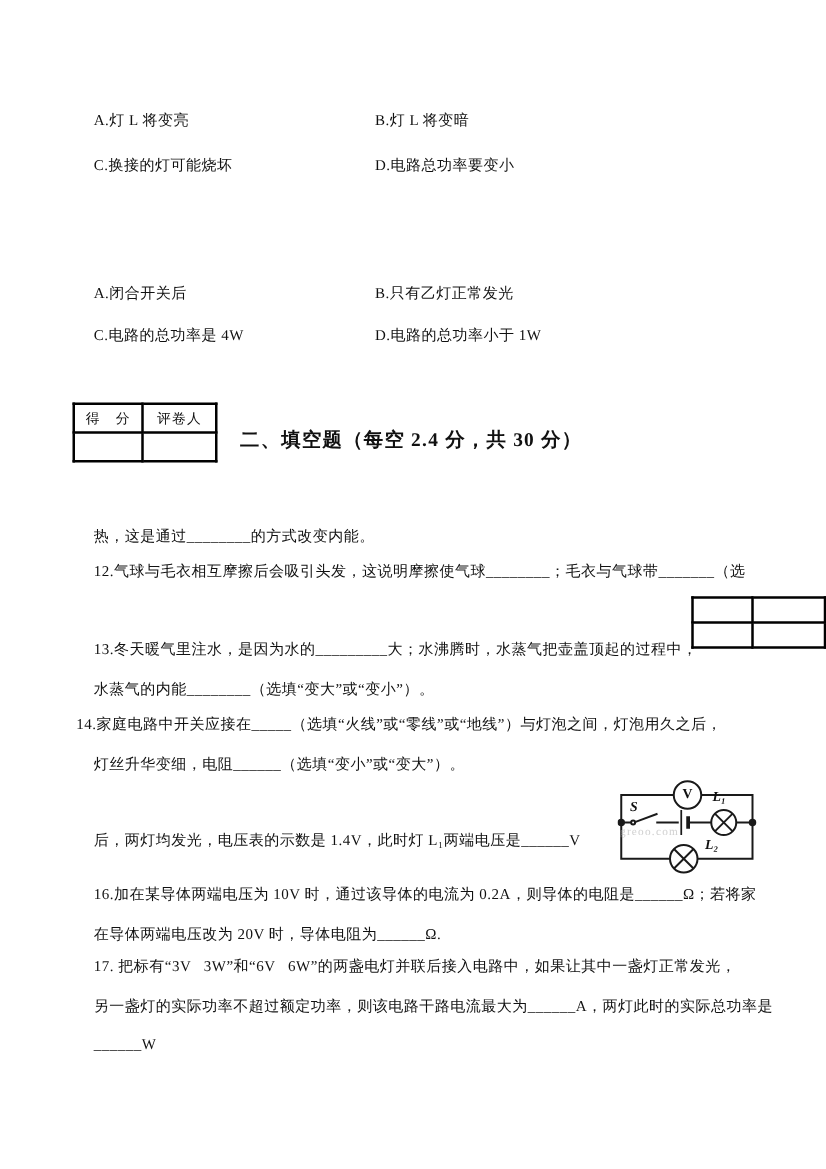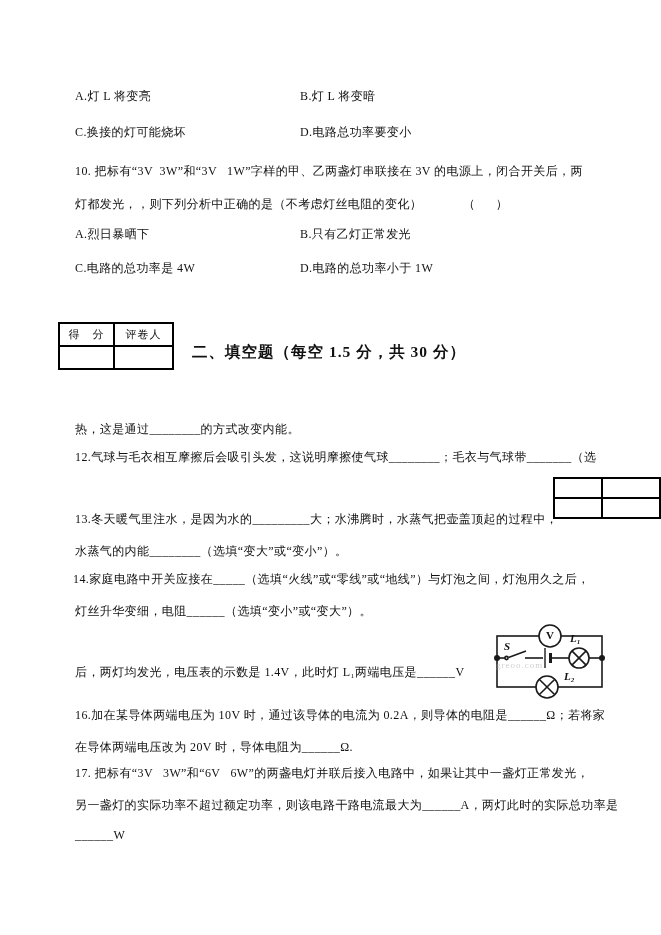--- a/index.html
+++ b/index.html
@@ -73,41 +73,39 @@
 </head>
 <body>
 
 <div class="page">
 
   <div class="line" style="left:75px;top:88px">A.灯 L 将变亮</div>
   <div class="line" style="left:300px;top:88px">B.灯 L 将变暗</div>
   <div class="line" style="left:75px;top:124px">C.换接的灯可能烧坏</div>
   <div class="line" style="left:300px;top:124px">D.电路总功率要变小</div>
 
-  <div class="line" style="left:75px;top:163px">10. 把标有“3V  3W”和“3V   1W”字样的甲、乙两盏灯串联接在 3V 的电源上，闭合开关后，两</div>
-  <div class="line" style="left:75px;top:196px">灯都发光，，则下列分析中正确的是（不考虑灯丝电阻的变化）            （      ）</div>
-  <div class="line" style="left:75px;top:226px">A.烈日暴晒下</div>
+  <div class="line" style="left:75px;top:226px">A.闭合开关后</div>
   <div class="line" style="left:300px;top:226px">B.只有乙灯正常发光</div>
   <div class="line" style="left:75px;top:260px">C.电路的总功率是 4W</div>
   <div class="line" style="left:300px;top:260px">D.电路的总功率小于 1W</div>
 
   <table class="scorebox scorebox-main">
     <tbody>
         <tr>
       <td>得　分</td>
       <td class="c2">评卷人</td>
     </tr>
     <tr>
       <td></td>
       <td class="c2"></td>
     </tr>
   </tbody>
     </table>
 
-  <div class="section-title" style="left:192px;top:342px">二、填空题（每空 1.5 分，共 30 分）</div>
+  <div class="section-title" style="left:192px;top:342px">二、填空题（每空 2.4 分，共 30 分）</div>
 
   <div class="line" style="left:75px;top:421px">热，这是通过________的方式改变内能。</div>
 
   <div class="line" style="left:75px;top:449px">12.气球与毛衣相互摩擦后会吸引头发，这说明摩擦使气球________；毛衣与气球带_______（选</div>
 
   <table class="scorebox scorebox-side">
     <tbody>
         <tr>
       <td></td>
       <td class="c2"></td>
@@ -115,21 +113,21 @@
     <tr>
       <td></td>
       <td class="c2"></td>
     </tr>
   </tbody>
     </table>
 
   <div class="line" style="left:75px;top:511px">13.冬天暖气里注水，是因为水的_________大；水沸腾时，水蒸气把壶盖顶起的过程中，</div>
   <div class="line" style="left:75px;top:543px">水蒸气的内能________（选填“变大”或“变小”）。</div>
 
-  <div class="line" style="left:73px;top:571px">14.家庭电路中开关应接在_____（选填“火线”或“零线”或“地线”）与灯泡之间，灯泡用久之后，</div>
+  <div class="line" style="left:61px;top:571px">14.家庭电路中开关应接在_____（选填“火线”或“零线”或“地线”）与灯泡之间，灯泡用久之后，</div>
   <div class="line" style="left:75px;top:603px">灯丝升华变细，电阻______（选填“变小”或“变大”）。</div>
 
   <div class="line" style="left:75px;top:664px">后，两灯均发光，电压表的示数是 1.4V，此时灯 L₁两端电压是______V</div>
 
   <div class="circuit">
     <svg width="116" height="78" viewBox="0 0 116 78">
       <g stroke="#1a1a1a" stroke-width="1.6" fill="none">
         <rect x="3" y="12" width="105" height="51"></rect>
         <circle cx="56" cy="12" r="11" fill="#ffffff"></circle>
         <circle cx="53" cy="63" r="11" fill="#ffffff"></circle>

